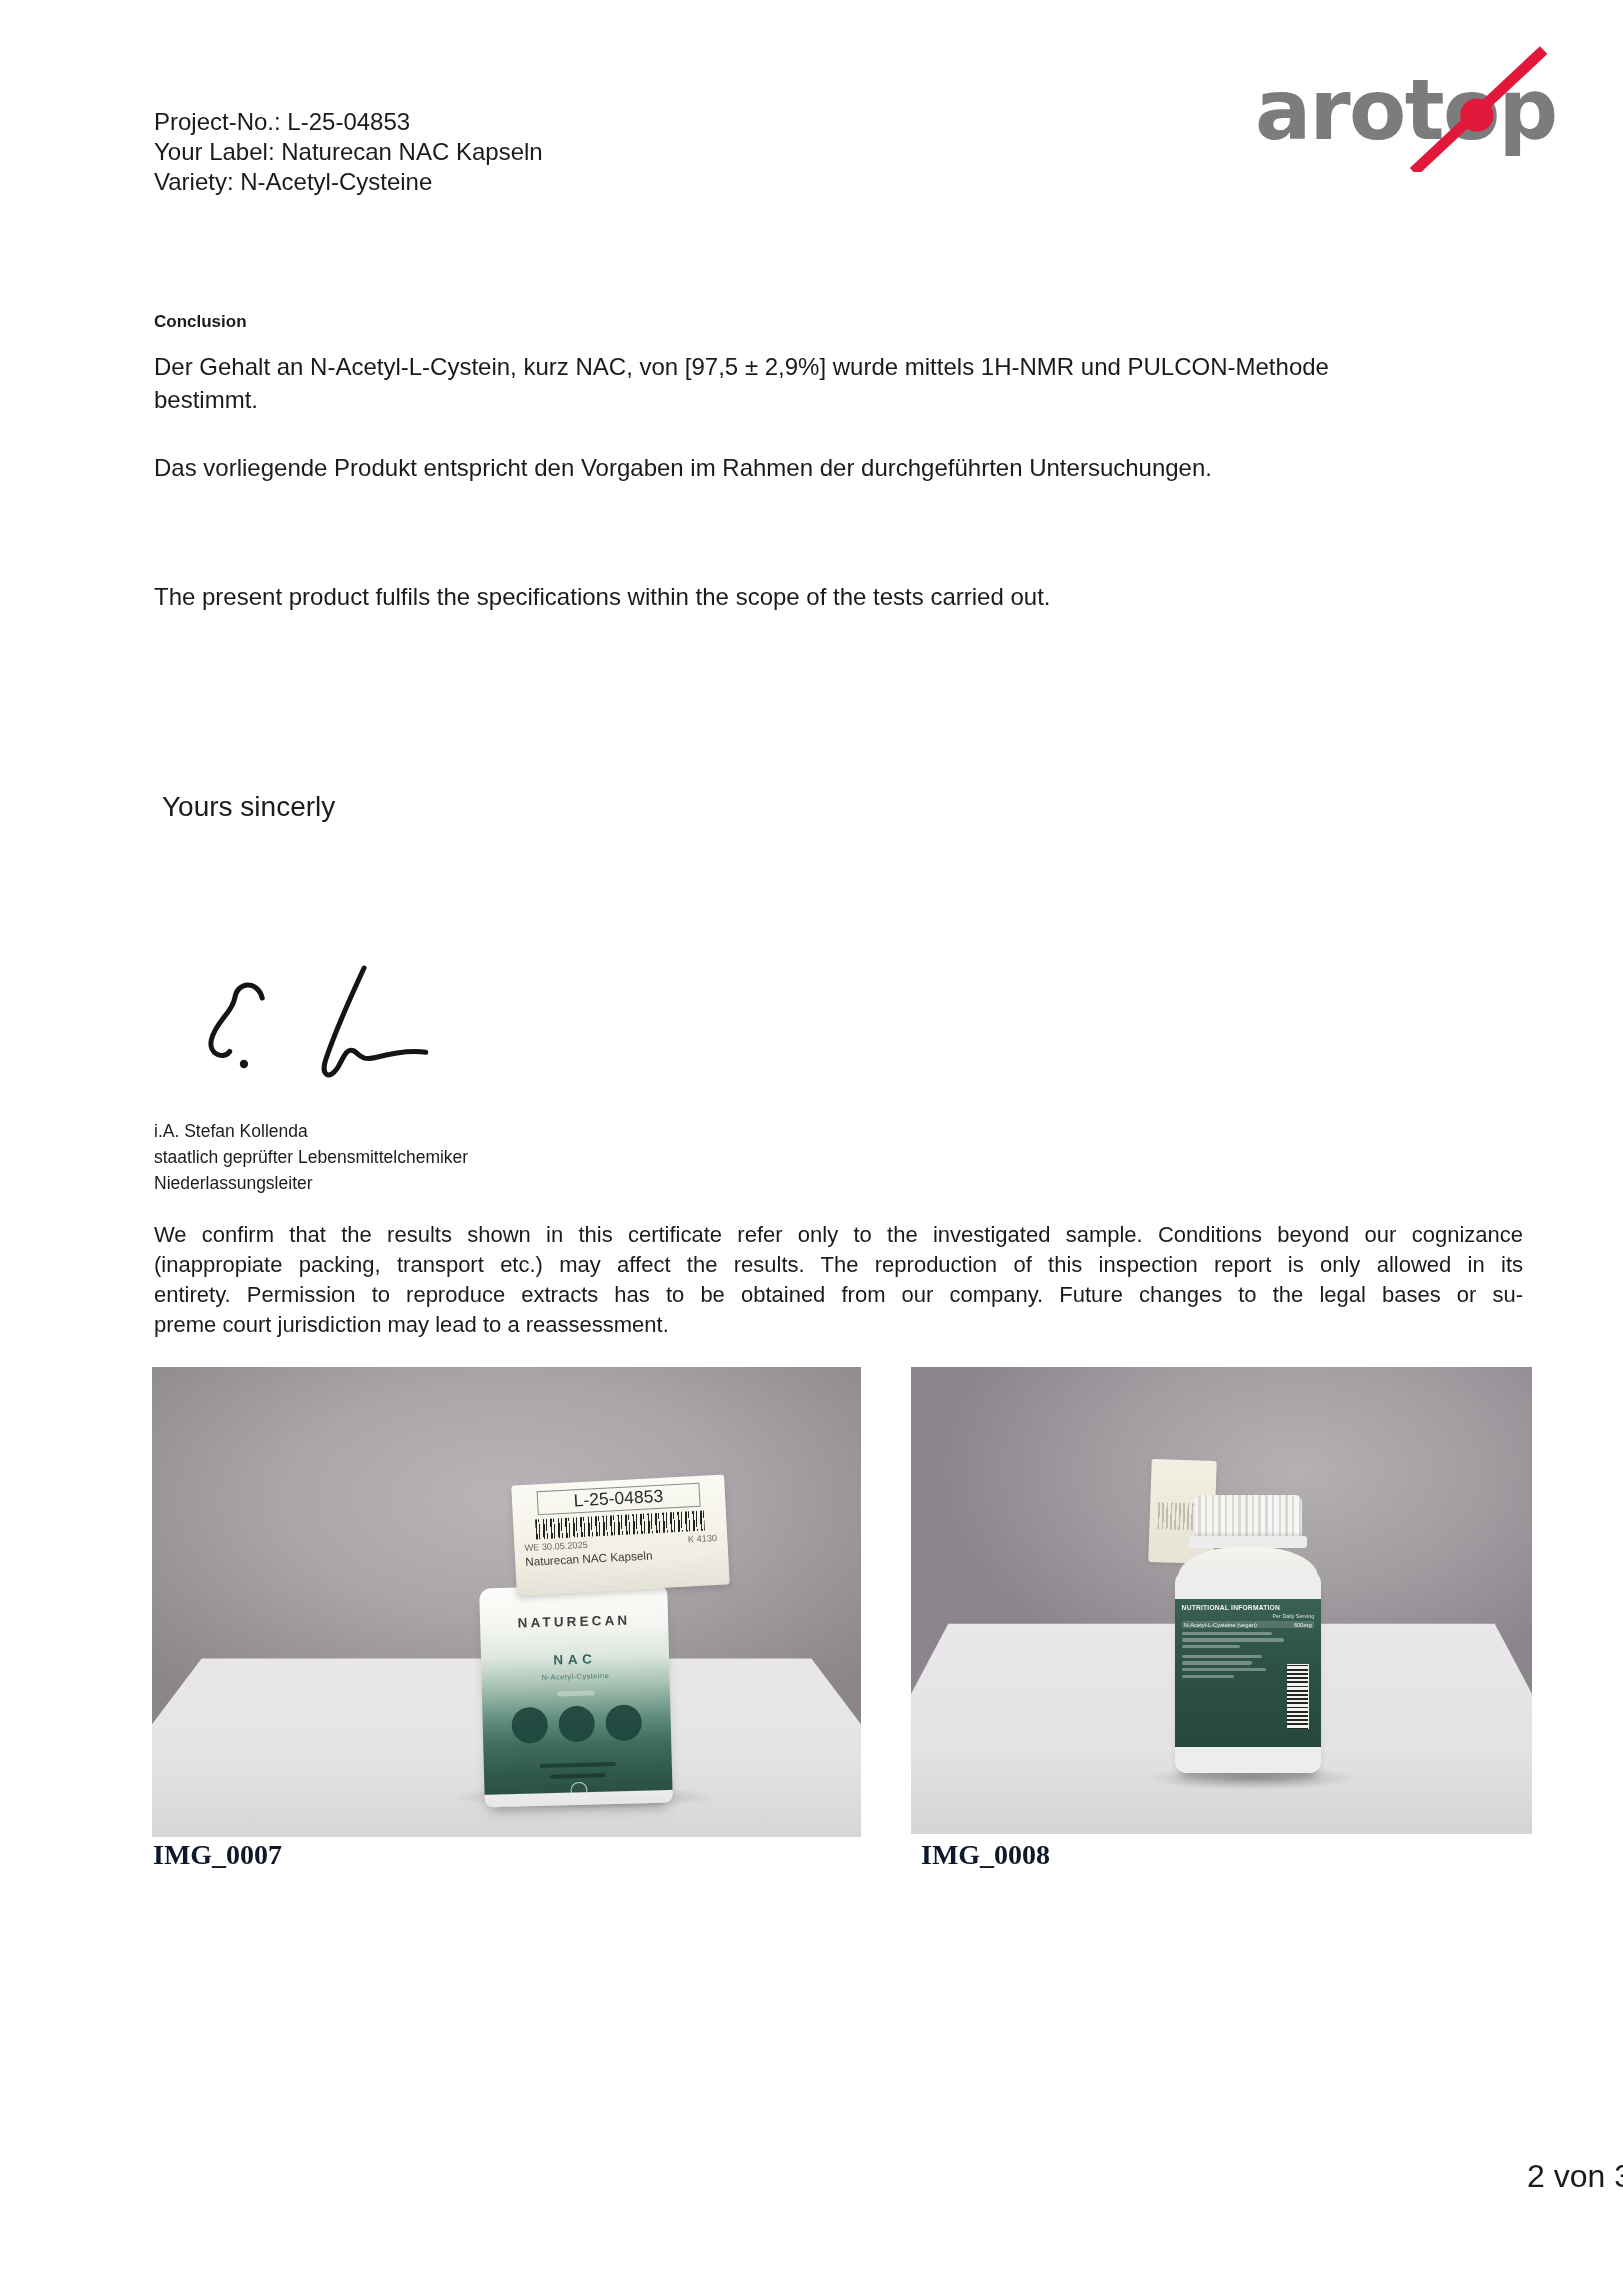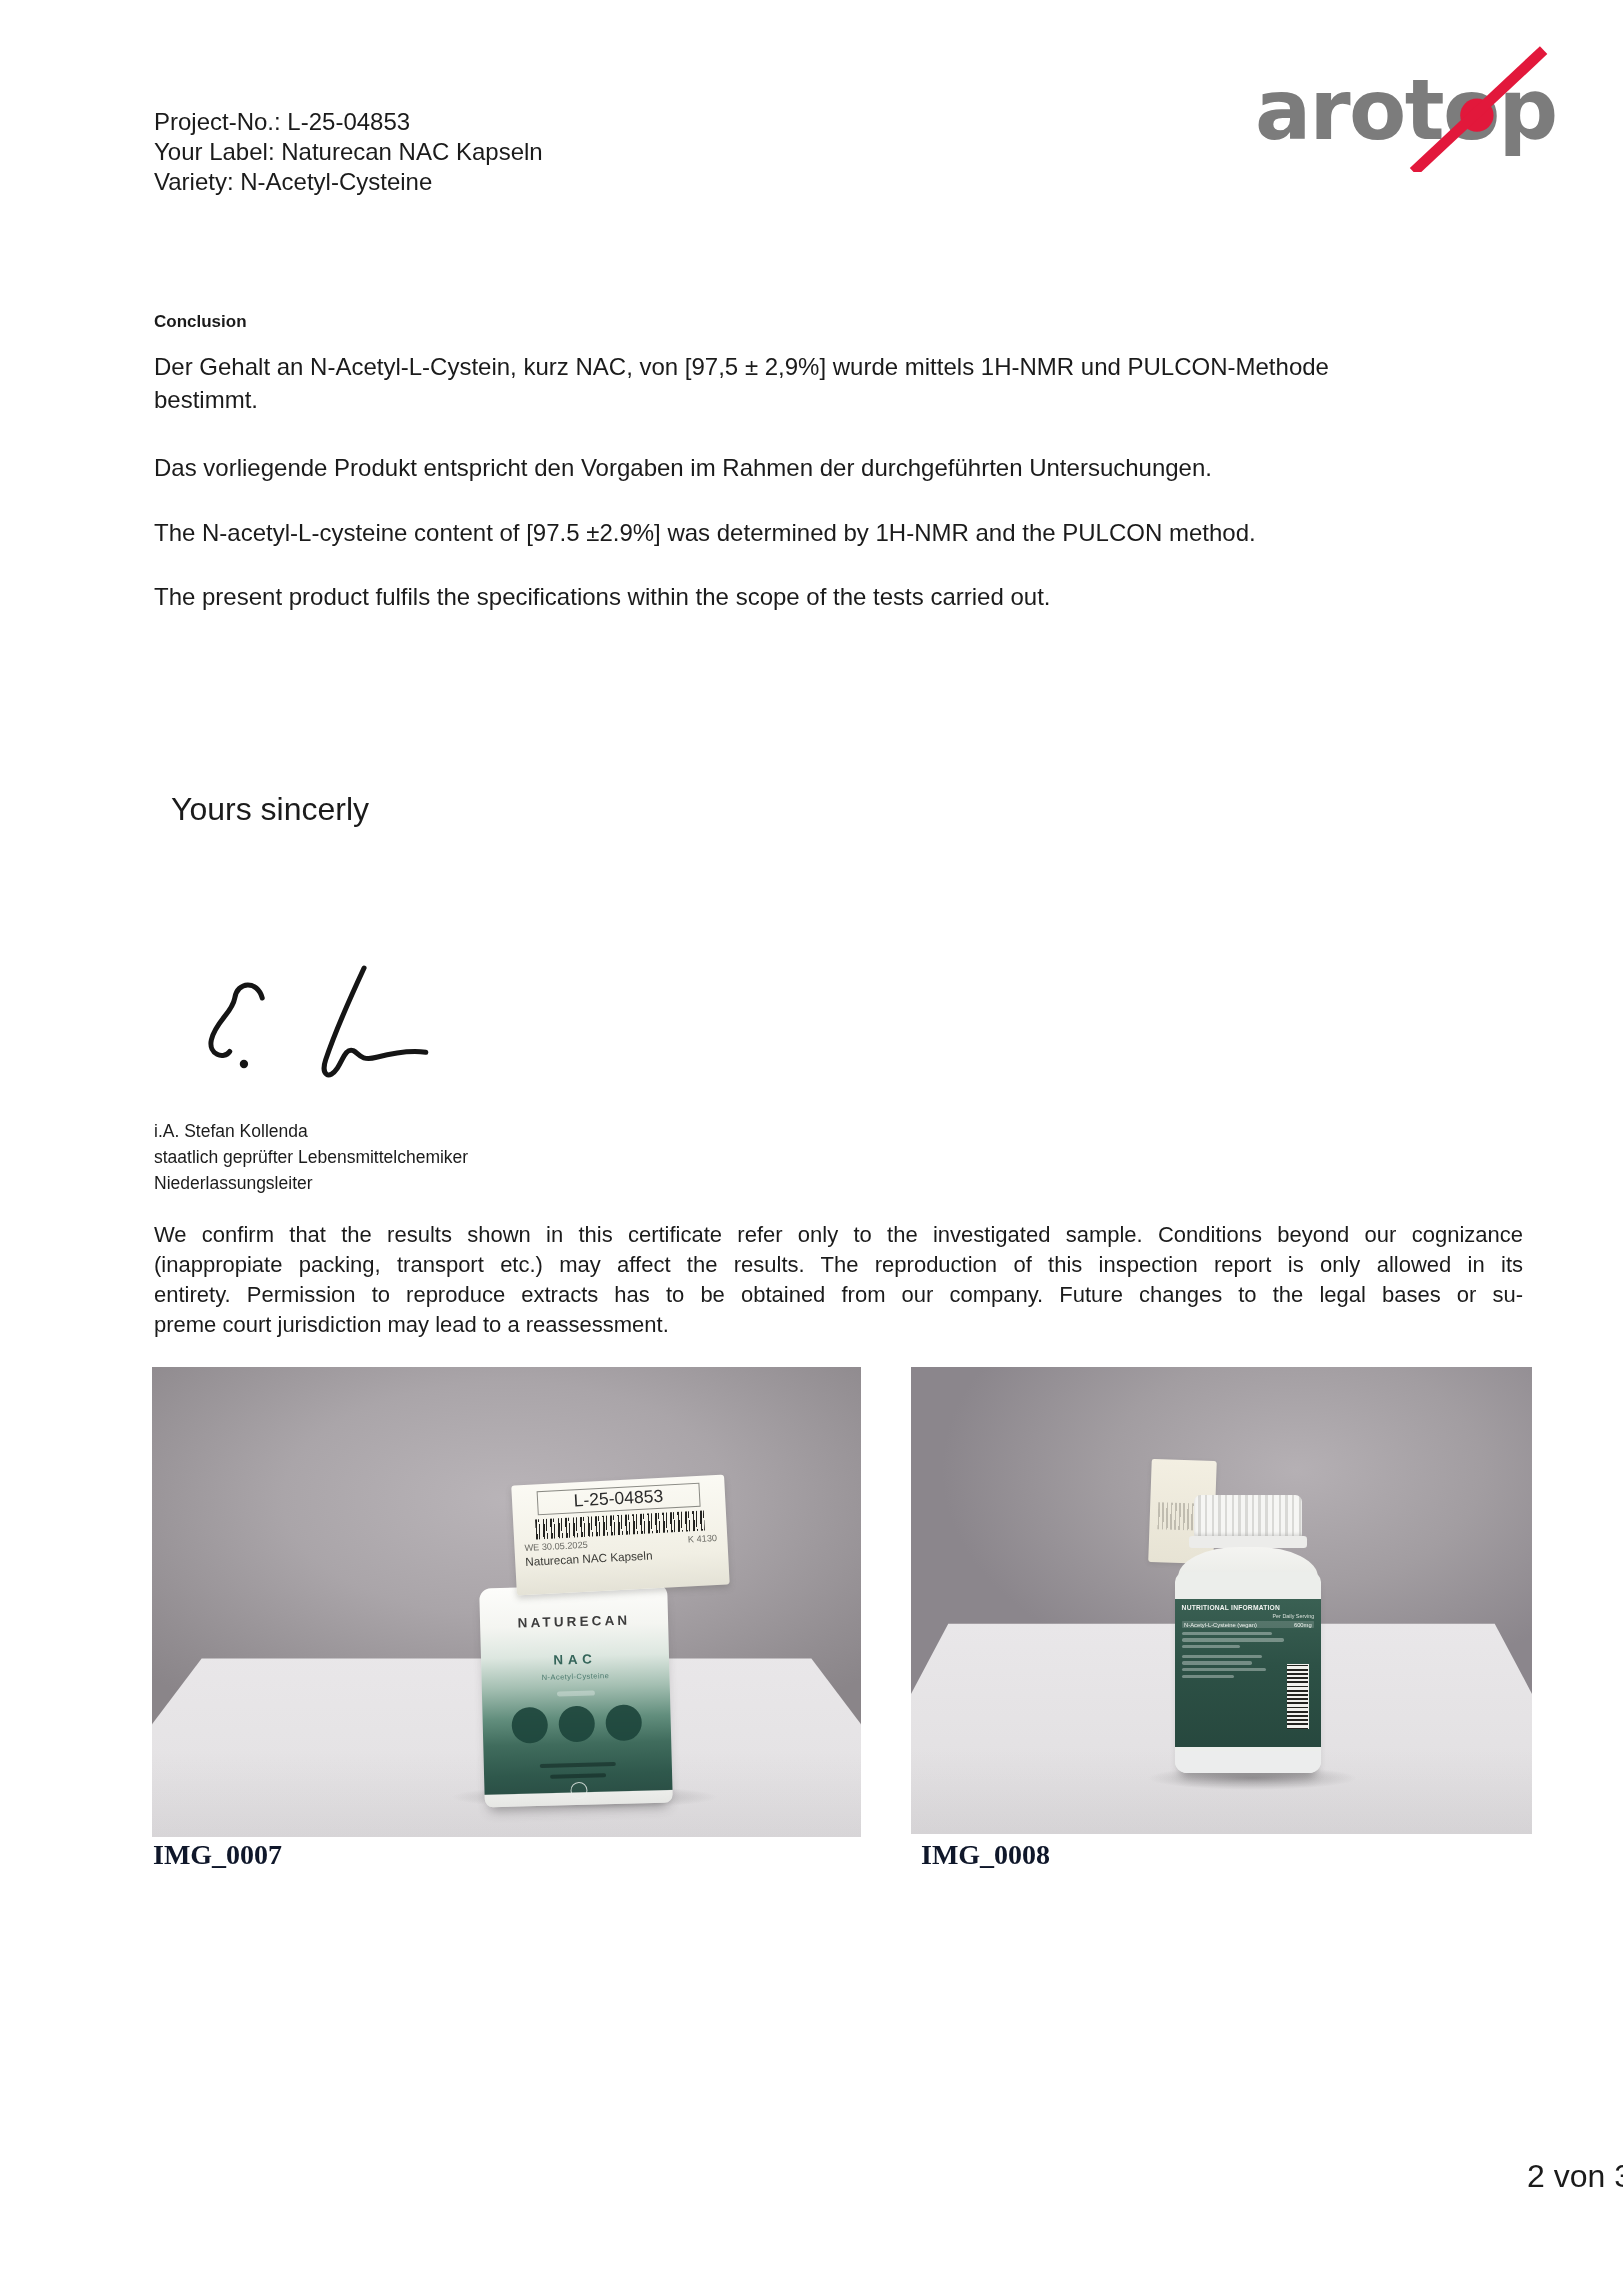--- a/index.html
+++ b/index.html
@@ -12,21 +12,21 @@
   .header-block{left:154px;top:107px;font-size:24px;line-height:30px;}
   
   .logo-svg{left:1250px;top:40px;}
   
   .h-conclusion{left:154px;top:312px;font-size:17px;font-weight:bold;}
   .para{left:154px;width:1370px;font-size:24px;line-height:33px;}
   .p1{top:350px;}
   .p2{top:451px;}
   .p3{top:516px;}
   .p4{top:580px;}
-  .salutation{left:171px;top:791px;font-size:32px;}
+  .salutation{left:162px;top:791px;font-size:28px;}
   
   .signature-svg{left:182px;top:958px;}
   .sig-block{left:154px;top:1118px;font-size:17.5px;line-height:26px;}
   
   .disclaimer{left:154px;top:1220px;width:1369px;font-size:22px;line-height:30px;}
   .disclaimer .jline{text-align:justify;text-align-last:justify;}
   .disclaimer .lline{text-align:left;}
   
   .photo{overflow:hidden;background:#a09ba0;}
   .photo1{left:152px;top:1367px;width:709px;height:470px;}
@@ -122,21 +122,20 @@
     <line x1="196" y1="158" x2="352" y2="12" stroke="#e2183b" stroke-width="13"></line>
   </svg>
 
   <div class="abs h-conclusion">Conclusion</div>
 
   <div class="abs para p1">
     <div>Der Gehalt an N-Acetyl-L-Cystein, kurz NAC, von [97,5 ± 2,9%] wurde mittels 1H-NMR und PULCON-Methode</div>
     <div>bestimmt.</div>
   </div>
   <div class="abs para p2">Das vorliegende Produkt entspricht den Vorgaben im Rahmen der durchgeführten Untersuchungen.</div>
-  <div class="abs para p3">The N-acetyl-L-cysteine content of [97.5 ±2.9%] was determined by 1H-NMR and the PULCON method.</div>
   <div class="abs para p4">The present product fulfils the specifications within the scope of the tests carried out.</div>
 
   <div class="abs salutation">Yours sincerly</div>
 
   <svg class="abs signature-svg" width="259" height="146" viewBox="0 0 310 175">
     <g fill="none" stroke="#151515" stroke-width="6" stroke-linecap="round" stroke-linejoin="round">
       <path d="M 96 48 C 90 26 66 28 63 48 C 60 66 40 76 35 98 C 31 116 50 122 57 112"></path>
       <path d="M 218 12 C 205 40 182 92 172 122 C 166 140 176 147 186 132 C 193 121 196 108 205 111 C 212 114 213 124 233 119 C 256 113 278 111 292 113"></path>
     </g>
     <circle cx="74" cy="127" r="5" fill="#151515"></circle>

